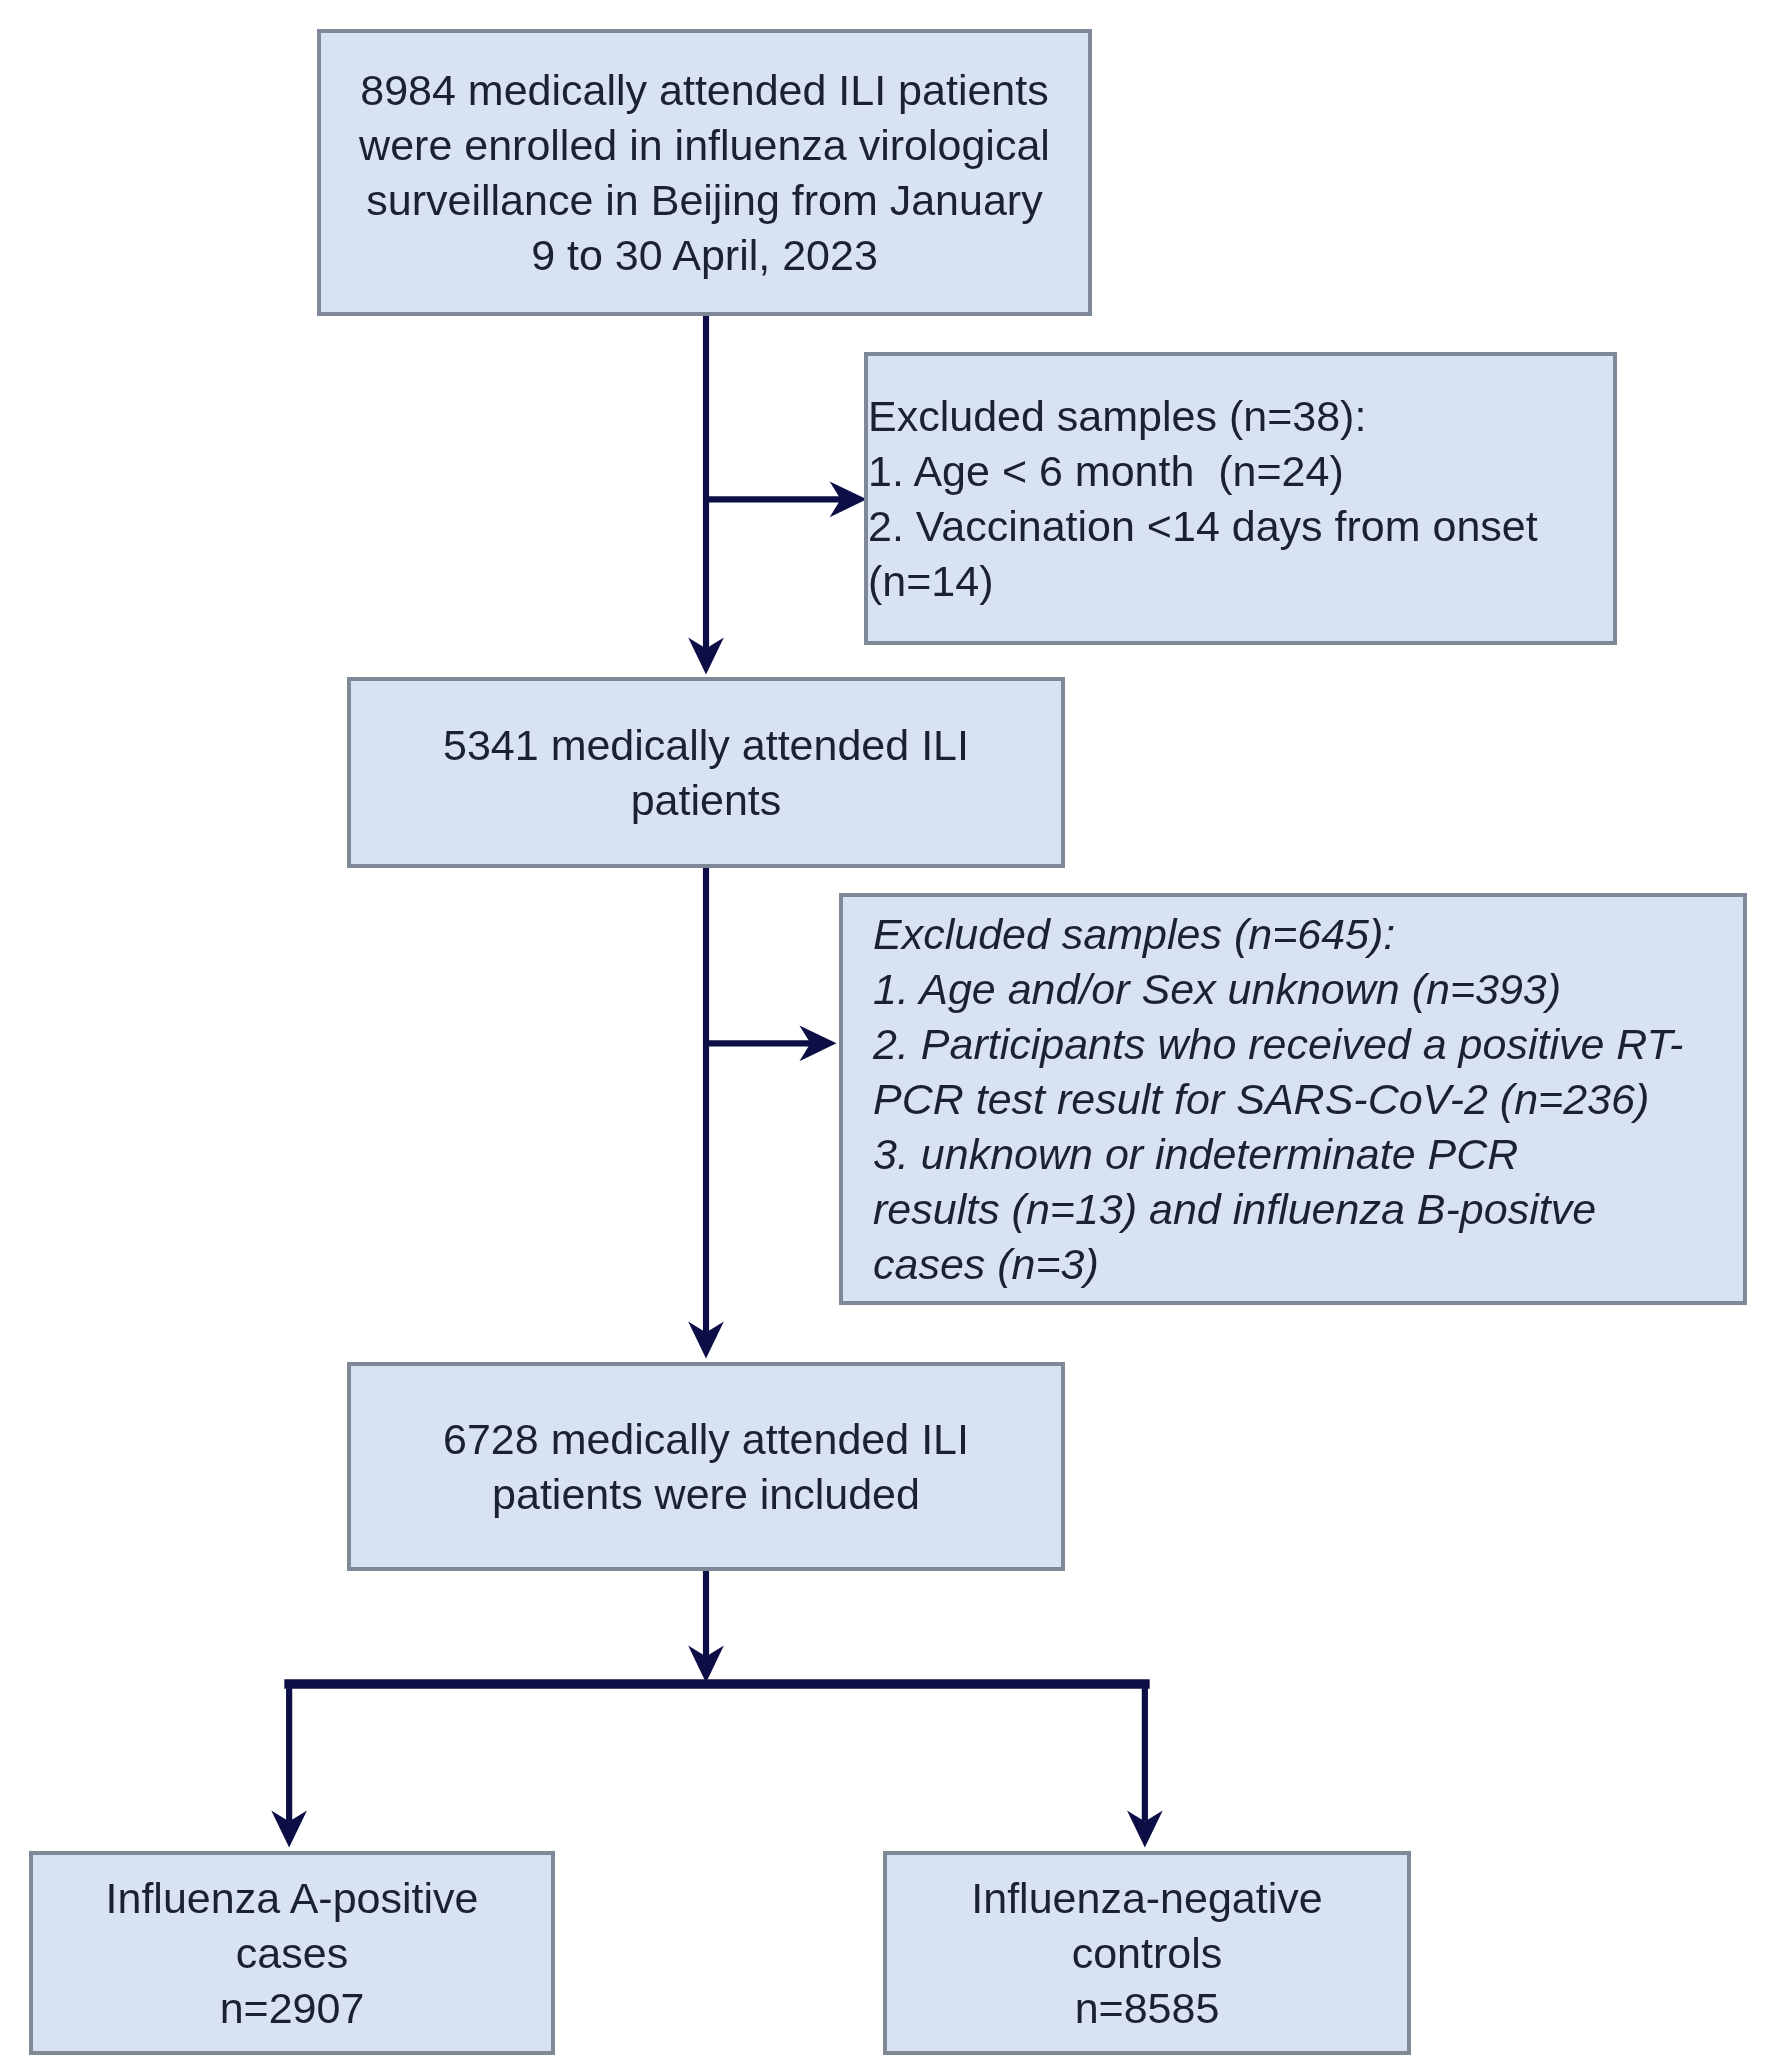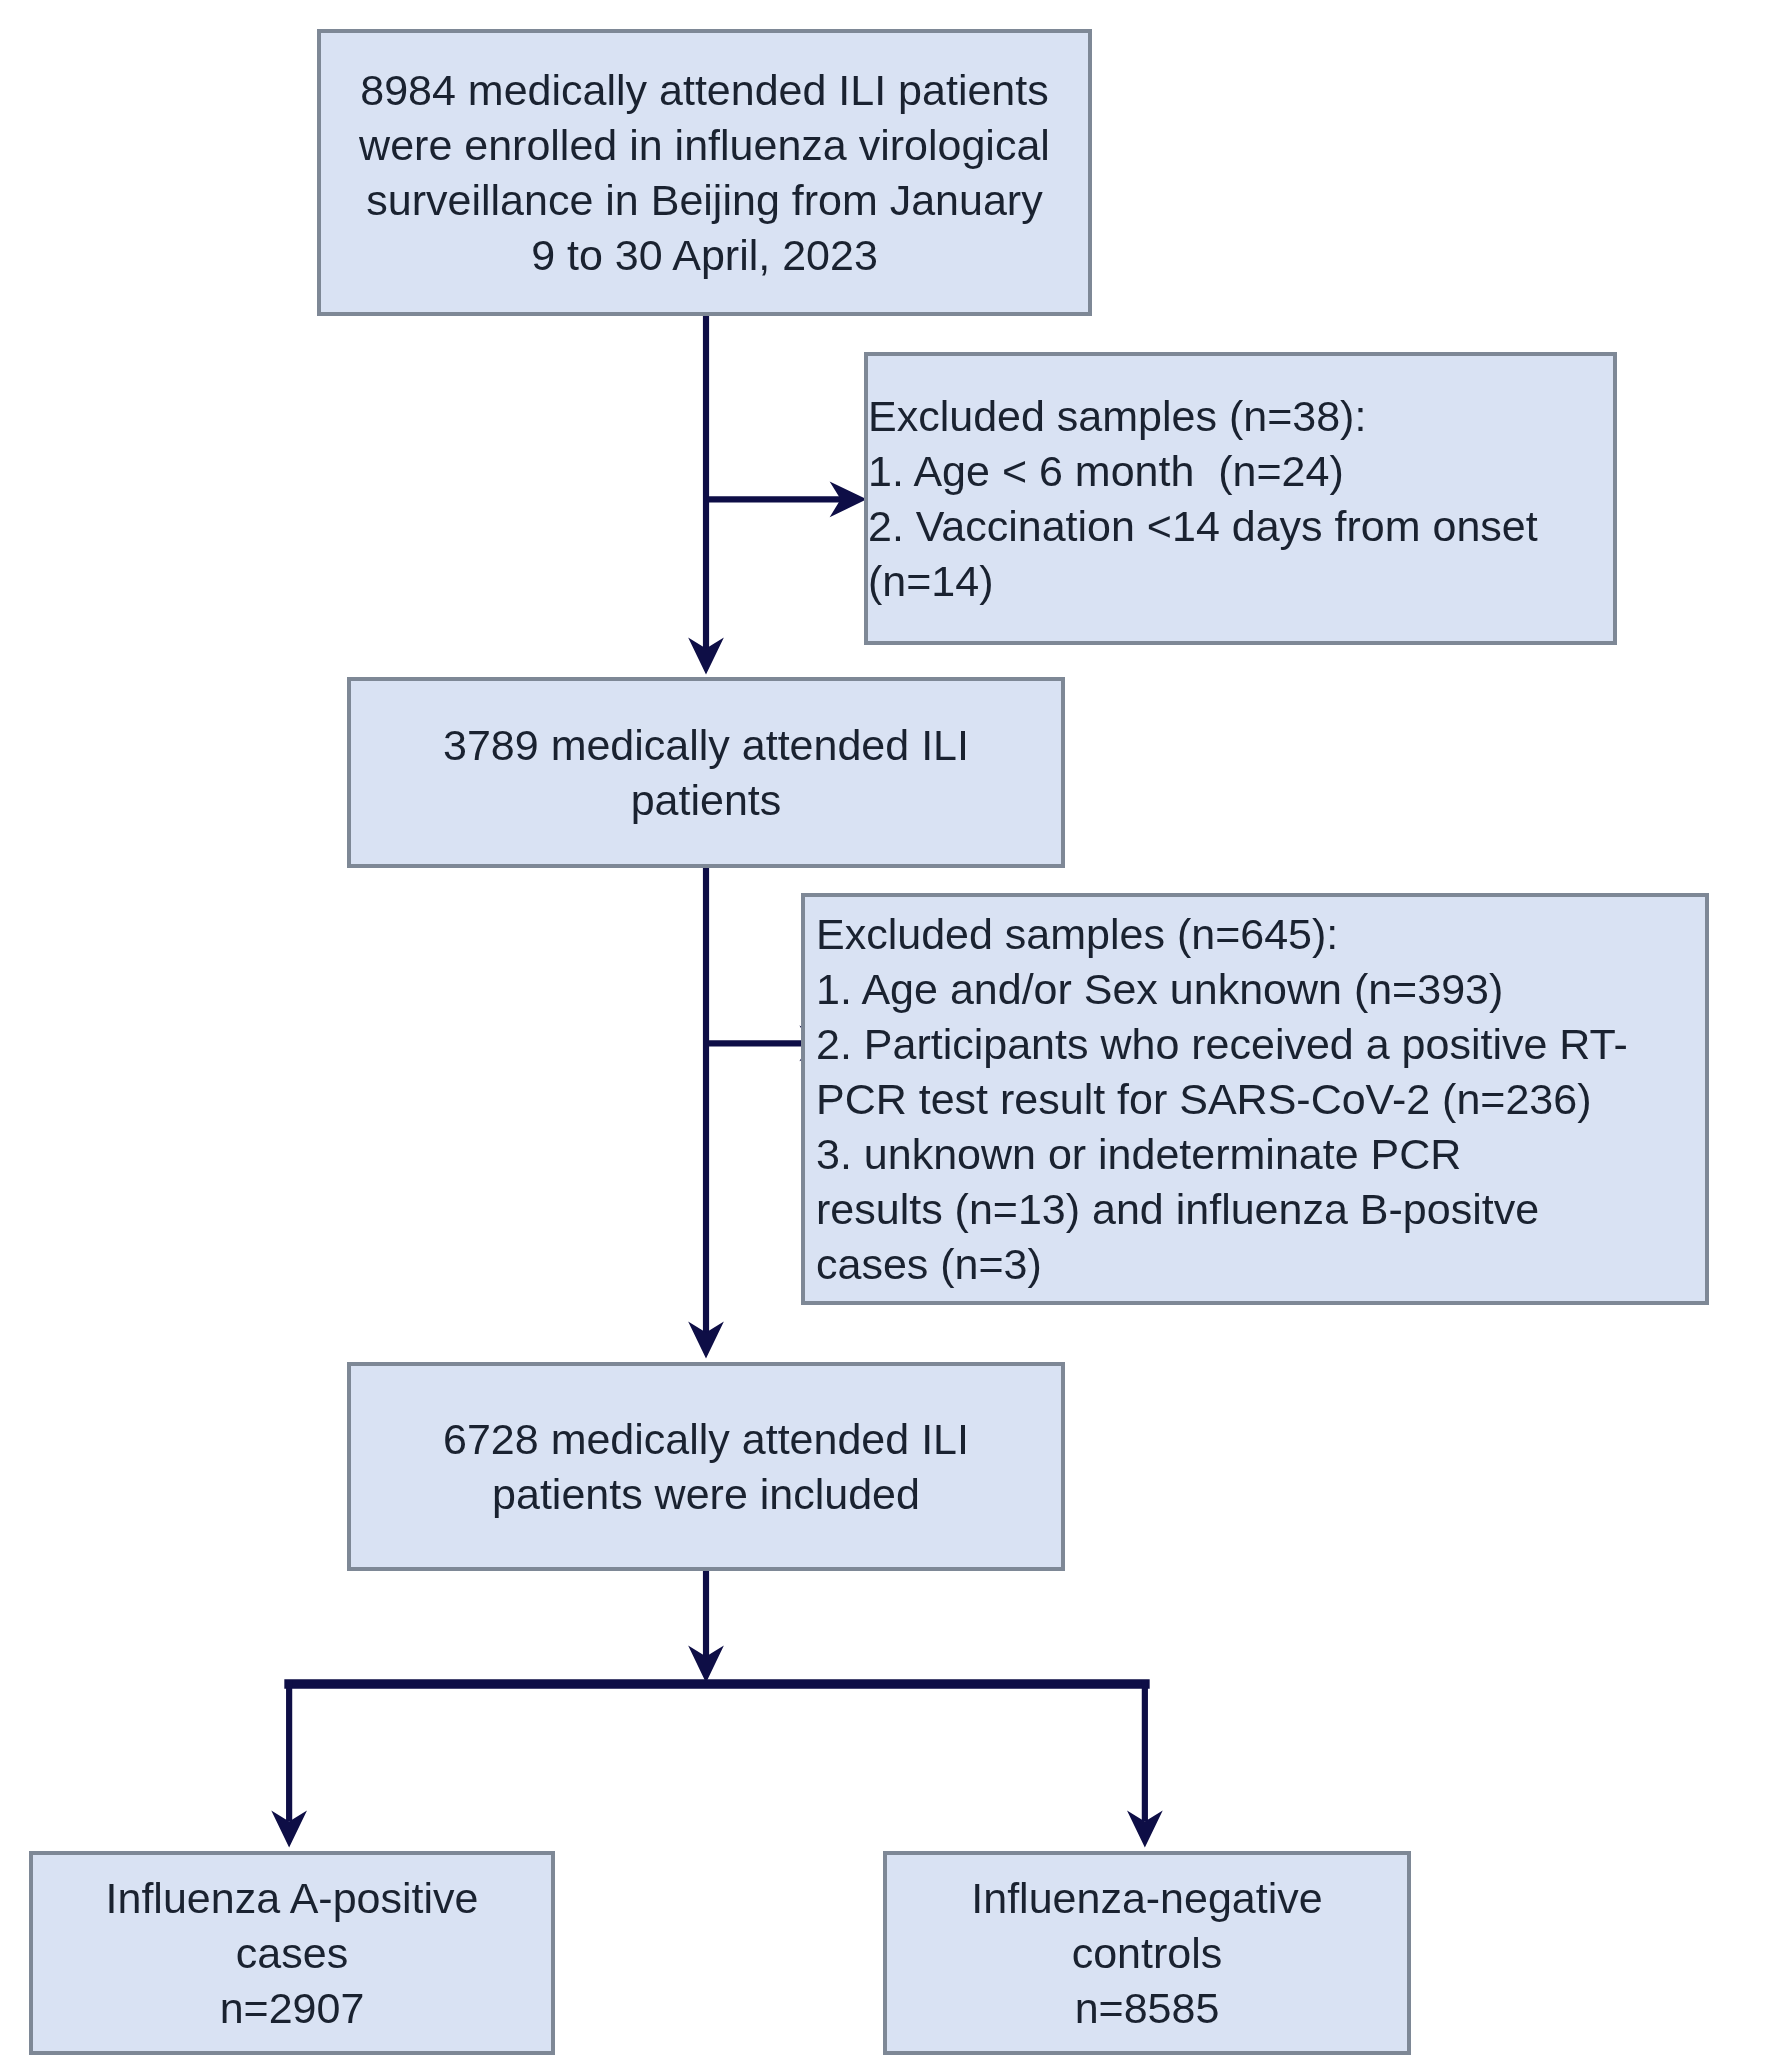--- a/index.html
+++ b/index.html
@@ -30,21 +30,21 @@
     justify-content: center;
   }
   .box .txt { white-space: pre-wrap; }
   .box.center .txt { text-align: center; }
   .box.left { justify-content: flex-start; }
   .box.left .txt { text-align: left; }
 
   .box-enrolled      { left: 317px;  top: 29px;   width: 775px; height: 287px; }
   .box-excluded-38   { left: 864px; top: 352px;  width: 753px; height: 293px; padding-left: 0; }
   .box-attended      { left: 347px;  top: 677px;  width: 718px; height: 191px; }
-  .box-excluded-645  { left: 801px; top: 893px; width: 908px; height: 412px; padding-left: 11px; }
+  .box-excluded-645  { left: 839px; top: 893px; width: 908px; height: 412px; padding-left: 30px; font-style: italic; }
   .box-included      { left: 347px;  top: 1362px; width: 718px; height: 209px; }
   .box-flua-positive { left: 29px;   top: 1851px; width: 526px;  height: 204px; }
   .box-flu-negative  { left: 883px; top: 1851px; width: 528px;  height: 204px; }
 </style>
 </head>
 <body>
 
 <div class="canvas">
 
   <svg class="connectors" viewBox="0 0 2602 3008" xmlns="http://www.w3.org/2000/svg">
@@ -82,21 +82,21 @@
   </div>
 
   <div class="box left box-excluded-38">
     <div class="txt">Excluded samples (n=38):
 1. Age &lt; 6 month  (n=24)
 2. Vaccination &lt;14 days from onset
 (n=14)</div>
   </div>
 
   <div class="box center box-attended">
-    <div class="txt">3789 medically attended ILI
+    <div class="txt">5341 medically attended ILI
 patients</div>
   </div>
 
   <div class="box left box-excluded-645">
     <div class="txt">Excluded samples (n=645):
 1. Age and/or Sex unknown (n=393)
 2. Participants who received a positive RT-
 PCR test result for SARS-CoV-2 (n=236)
 3. unknown or indeterminate PCR
 results (n=13) and influenza B-positve

